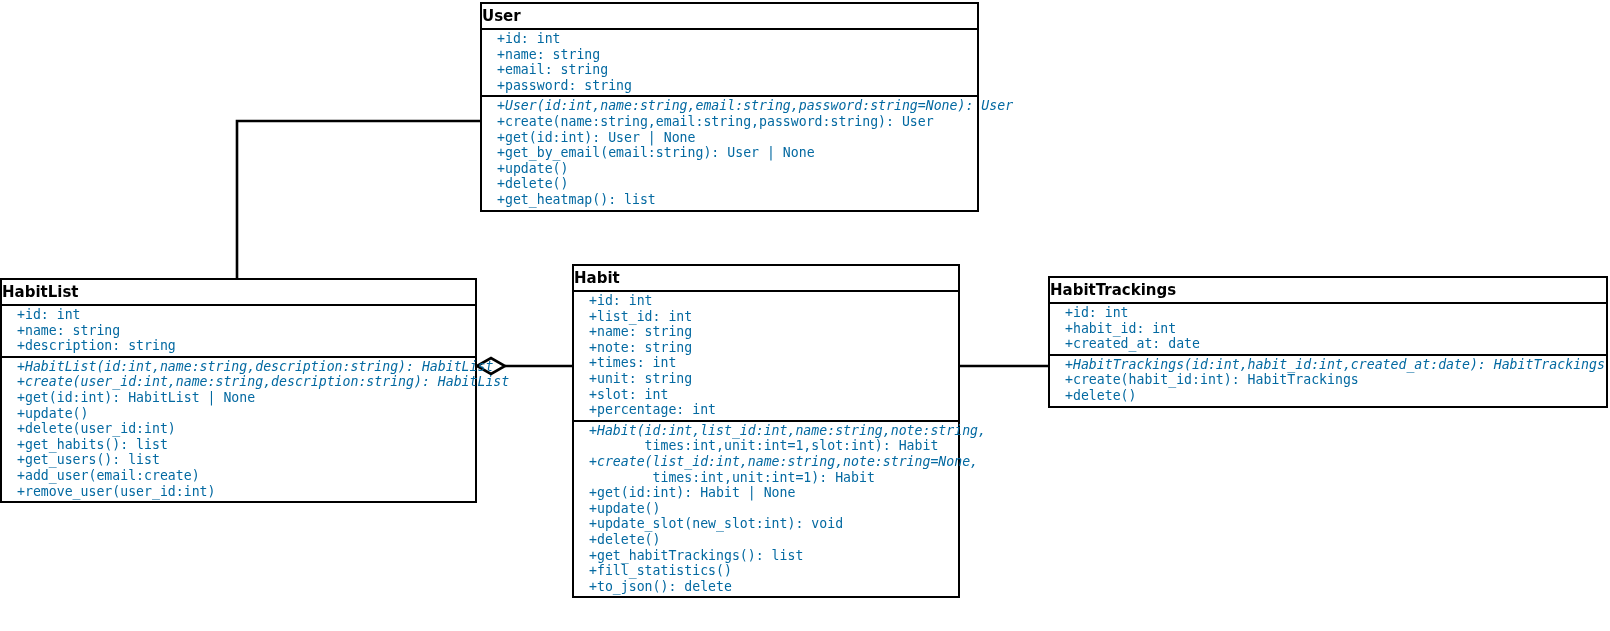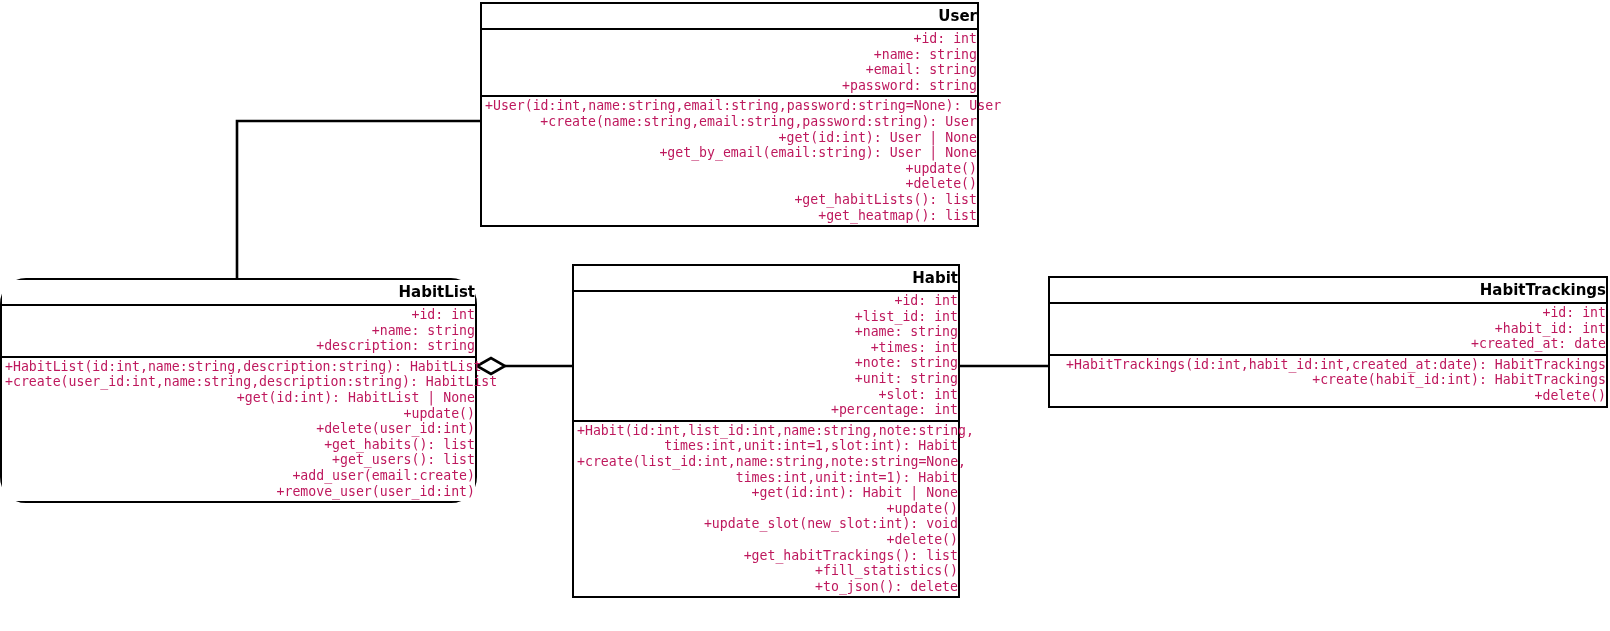--- a/index.html
+++ b/index.html
@@ -33,21 +33,21 @@
     position: absolute;
     box-sizing: border-box;
     background: #ffffff;
     border: 2px solid #000000;
     z-index: 2;
   }
   .uml-header {
     box-sizing: border-box;
     height: 26px;
     line-height: 24px;
-    text-align: right;
+    text-align: left;
     font-family: "DejaVu Sans", sans-serif;
     font-weight: bold;
     font-size: 15px;
     color: #000000;
     border-bottom: 2px solid #000000;
     background: #ffffff;
     white-space: nowrap;
     overflow: visible;
   }
   .uml-compartment {
@@ -55,34 +55,33 @@
     padding: 1px 0 2px 0;
     background: #ffffff;
   }
   .uml-compartment.with-divider {
     border-top: 2px solid #000000;
   }
   .uml-row {
     font-family: "DejaVu Sans Mono", monospace;
     font-size: 13.2px;
     line-height: 15.6px;
-    color: #be185d;
+    color: #0369a1;
     white-space: pre;
-    padding-left: 3px;
+    padding-left: 15px;
     overflow: visible;
-    text-align: right;
   }
 
   
   #class-user        { left: 480px; top: 2px;   width: 499px; }
-  #class-habitlist   { left: 0px;   top: 278px; width: 477px; border-radius: 26px; }
+  #class-habitlist   { left: 0px;   top: 278px; width: 477px; }
   #class-habit       { left: 572px; top: 264px; width: 388px; }
   #class-habittrack  { left: 1048px;top: 276px; width: 560px; }
 
-  .overflow-text { overflow: visible; }
+  .overflow-text { overflow: visible; font-style: italic; }
 </style>
 </head>
 <body>
 
 <div id="canvas">
 
   <svg class="edge-layer" width="1610" height="631" viewBox="0 0 1610 631">
 
     <g>
       <path d="M 480 121 L 237 121 L 237 279" fill="none" stroke="#000000" stroke-width="2.6"></path>
@@ -106,21 +105,20 @@
       <div class="uml-row">+email: string</div>
       <div class="uml-row">+password: string</div>
     </div>
     <div class="uml-compartment with-divider">
       <div class="uml-row overflow-text">+User(id:int,name:string,email:string,password:string=None): User</div>
       <div class="uml-row">+create(name:string,email:string,password:string): User</div>
       <div class="uml-row">+get(id:int): User | None</div>
       <div class="uml-row">+get_by_email(email:string): User | None</div>
       <div class="uml-row">+update()</div>
       <div class="uml-row">+delete()</div>
-      <div class="uml-row">+get_habitLists(): list</div>
       <div class="uml-row">+get_heatmap(): list</div>
     </div>
   </div>
 
   <div class="uml-class" id="class-habitlist">
     <div class="uml-header">HabitList</div>
     <div class="uml-compartment">
       <div class="uml-row">+id: int</div>
       <div class="uml-row">+name: string</div>
       <div class="uml-row">+description: string</div>
@@ -137,22 +135,22 @@
       <div class="uml-row">+remove_user(user_id:int)</div>
     </div>
   </div>
 
   <div class="uml-class" id="class-habit">
     <div class="uml-header">Habit</div>
     <div class="uml-compartment">
       <div class="uml-row">+id: int</div>
       <div class="uml-row">+list_id: int</div>
       <div class="uml-row">+name: string</div>
+      <div class="uml-row">+note: string</div>
       <div class="uml-row">+times: int</div>
-      <div class="uml-row">+note: string</div>
       <div class="uml-row">+unit: string</div>
       <div class="uml-row">+slot: int</div>
       <div class="uml-row">+percentage: int</div>
     </div>
     <div class="uml-compartment with-divider">
       <div class="uml-row overflow-text">+Habit(id:int,list_id:int,name:string,note:string,</div>
       <div class="uml-row">       times:int,unit:int=1,slot:int): Habit</div>
       <div class="uml-row overflow-text">+create(list_id:int,name:string,note:string=None,</div>
       <div class="uml-row">        times:int,unit:int=1): Habit</div>
       <div class="uml-row">+get(id:int): Habit | None</div>

